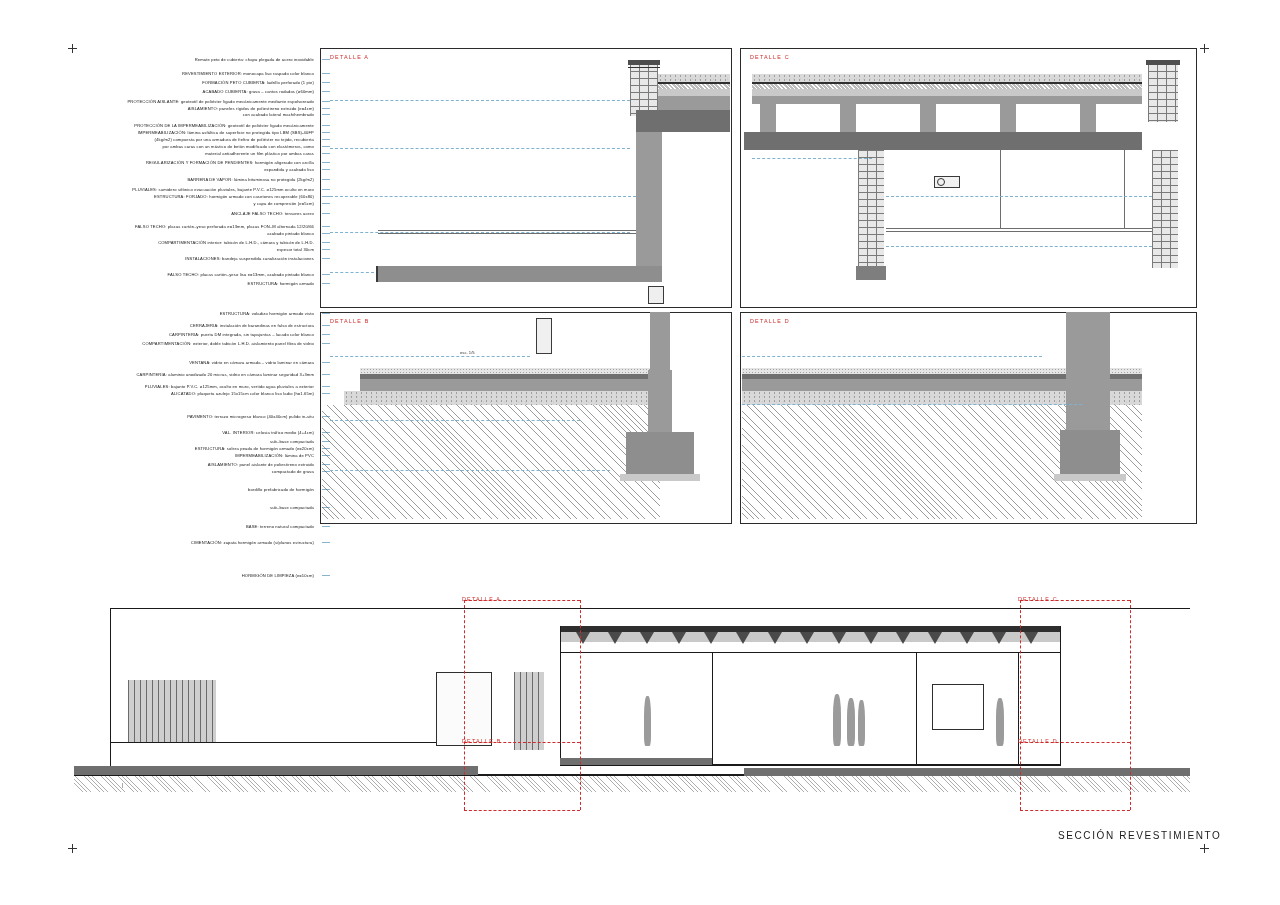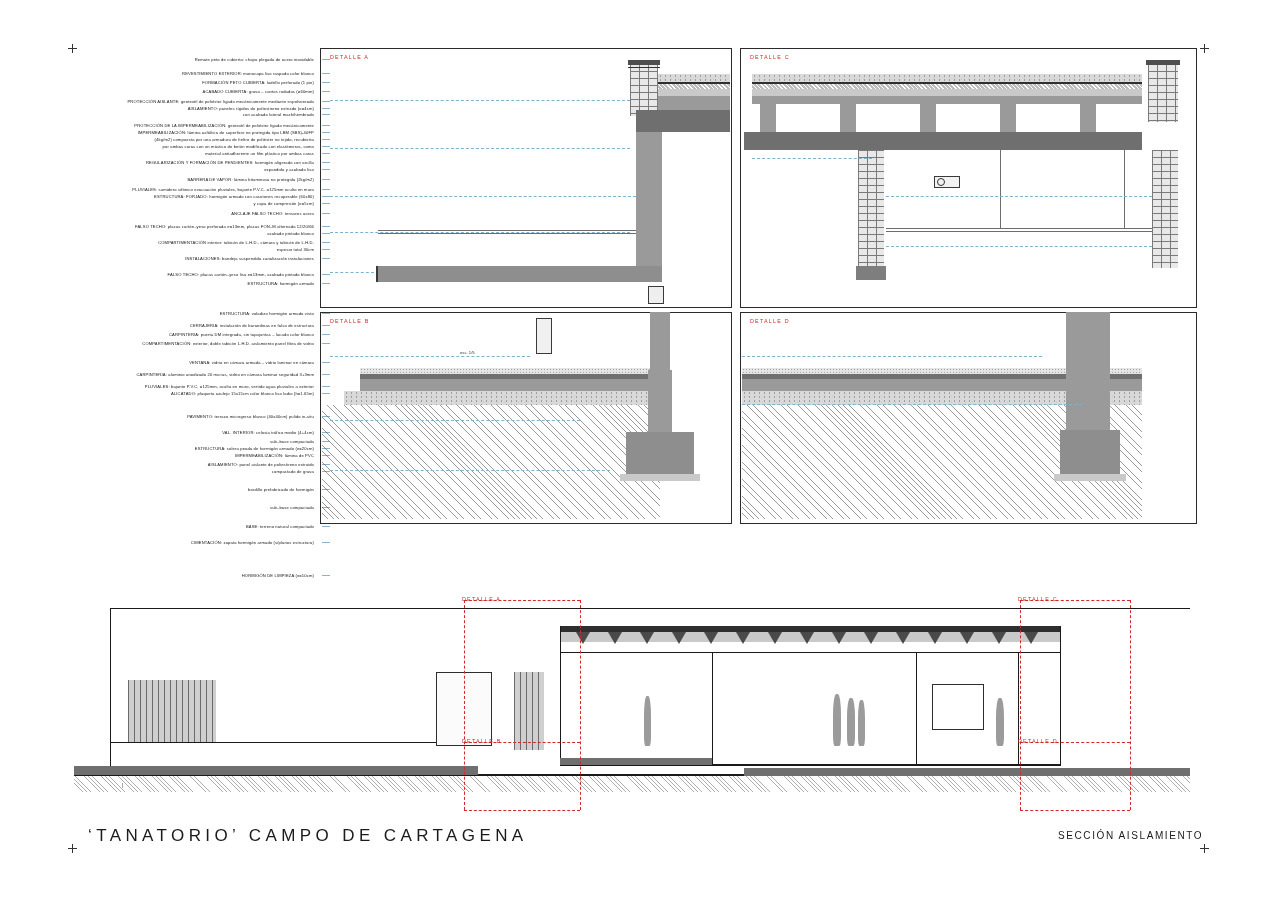--- a/index.html
+++ b/index.html
@@ -326,22 +326,21 @@
   <div class="abs dashred" style="left:1020px;top:742px;width:110px;"></div>
   <div class="abs dashred" style="left:1020px;top:810px;width:110px;"></div>
 
   <div class="detlabel" style="left:462px;top:596px;">DETALLE  A</div>
   <div class="detlabel" style="left:462px;top:738px;">DETALLE  B</div>
   <div class="detlabel" style="left:1018px;top:596px;">DETALLE  C</div>
   <div class="detlabel" style="left:1018px;top:738px;">DETALLE  D</div>
 
   <div class="abs" style="left:122px;top:782px;font-size:5px;color:#333;">|</div>
 
-  <div class="title-main">‘TANATORIO’  CAMPO  DE  CARTAGENA</div>
-  <div class="title-right">SECCIÓN  AISLAMIENTO</div>
+  <div class="title-right">SECCIÓN  REVESTIMIENTO</div>
 
   <div class="corner" style="left:68px;top:44px;">
     <i style="left:0;top:4px;width:9px;height:1px;"></i>
       <i style="left:4px;top:0;width:1px;height:9px;"></i>
   </div>
   <div class="corner" style="left:1200px;top:44px;">
     <i style="left:0;top:4px;width:9px;height:1px;"></i>
       <i style="left:4px;top:0;width:1px;height:9px;"></i>
   </div>
   <div class="corner" style="left:68px;top:844px;">

